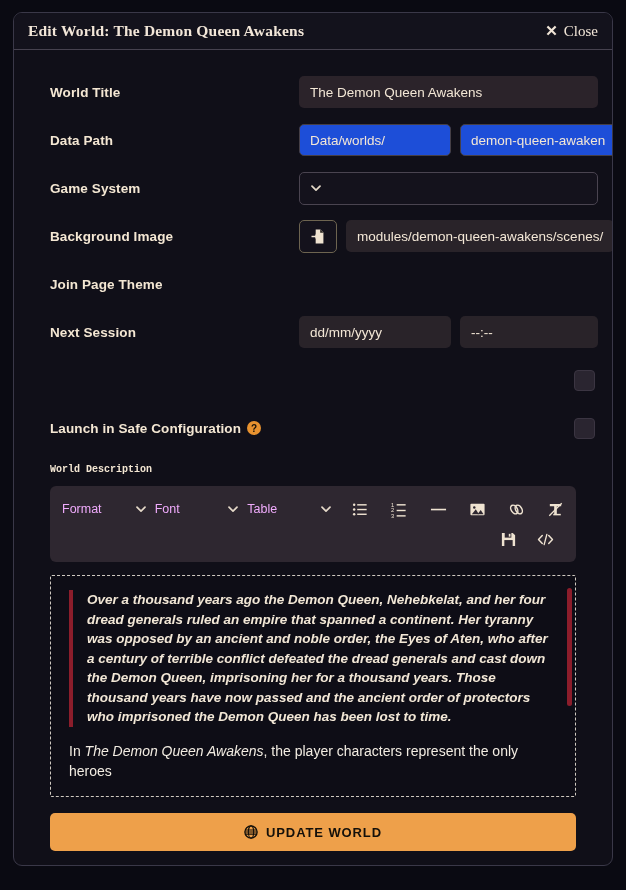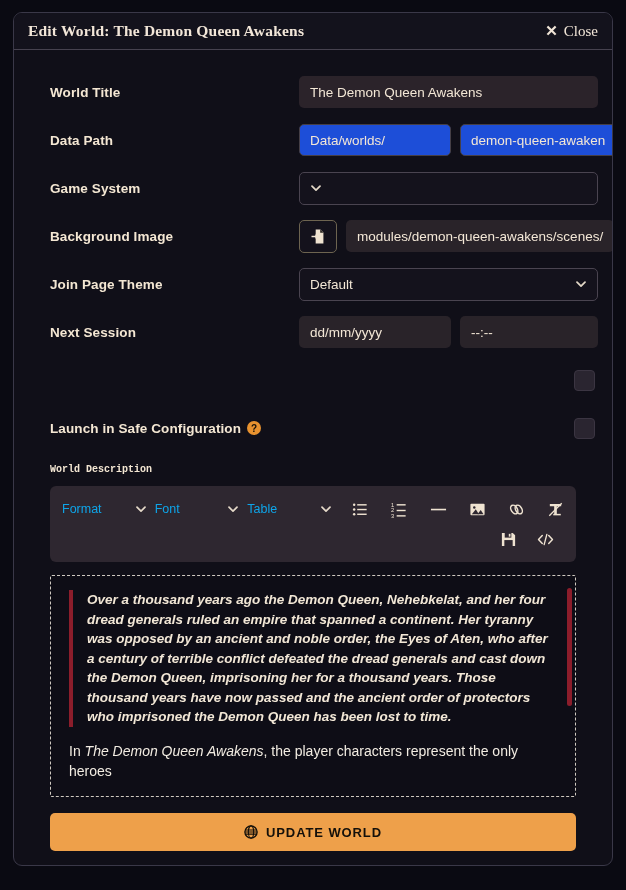--- a/index.html
+++ b/index.html
@@ -176,21 +176,21 @@
     margin: 0 22px 0 22px;
     background: #2e2730;
     border-radius: 6px;
     padding: 8px 12px 8px 12px;
     min-height: 68px;
   }
   .tbrow { display: flex; align-items: center; height: 30px; }
   .tbrow.second { justify-content: flex-end; gap: 20px; padding-right: 10px; }
   .tbgroup {
     display: flex; align-items: center; justify-content: space-between;
-    color: #0ea5e9; font-size: 12.5px; width: 90px; margin-right: 8px; text-align: center;
+    color: #f0abfc; font-size: 12.5px; width: 90px; margin-right: 8px; text-align: center;
   }
   .tbicons { display: flex; align-items: center; gap: 22px; margin-left: 12px; }
   .tbi { width: 17px; height: 17px; display: flex; align-items: center; justify-content: center; }
 
   #editor {
     margin: 13px 22px 0 22px;
     border: 1px dashed #cfc9c0;
     border-radius: 2px;
     height: 222px;
     background: #0e0d16;
@@ -294,28 +294,20 @@
             <path d="M1.6 9 h6.2" stroke="#efe3d1" stroke-width="1.6" fill="none"></path>
             <path d="M5.6 6.6 L8.4 9 L5.6 11.4 Z" fill="#efe3d1"></path>
           </svg>
         </div>
         <div class="inp lighter grow">modules/demon-queen-awakens/scenes/</div>
       </div>
     </div>
 
     <div class="row">
       <div class="label">Join Page Theme</div>
-      <div class="fields">
-        <div class="sel">
-          <span>Default</span>
-          <svg class="chev" viewBox="0 0 12 12">
-              <path d="M2 4.2 L6 8.2 L10 4.2" fill="none" stroke="#efe3d1" stroke-width="1.7" stroke-linecap="round" stroke-linejoin="round"></path>
-            </svg>
-        </div>
-      </div>
     </div>
 
     <div class="row">
       <div class="label">Next Session</div>
       <div class="fields">
         <div class="inp lighter half">dd/mm/yyyy</div>
         <div class="inp lighter grow">--:--</div>
       </div>
     </div>
 

